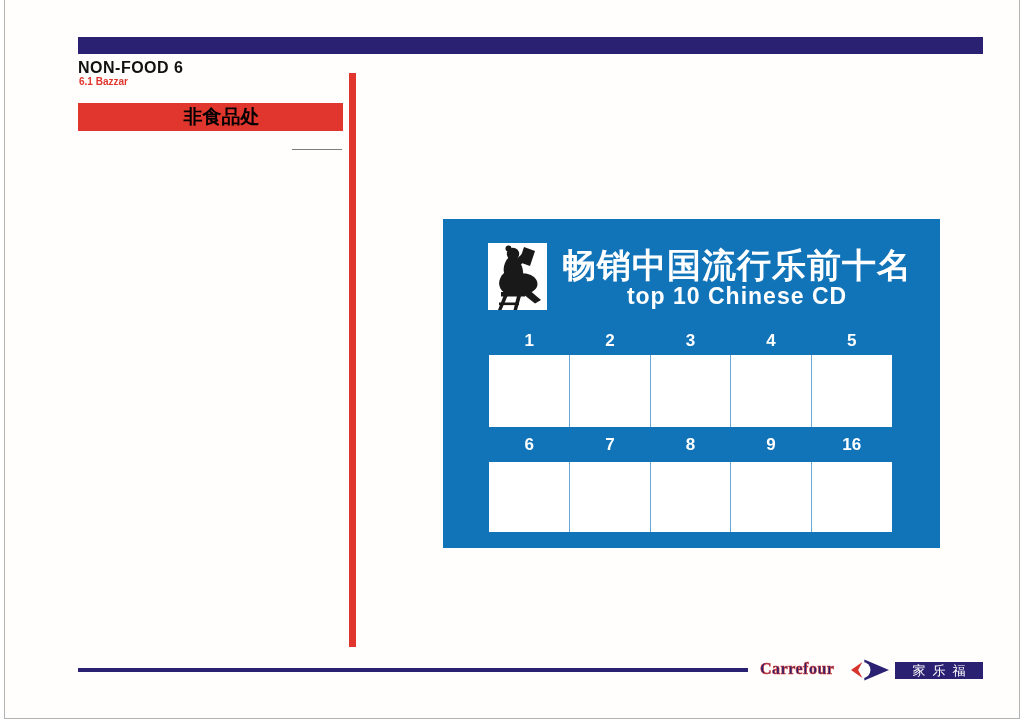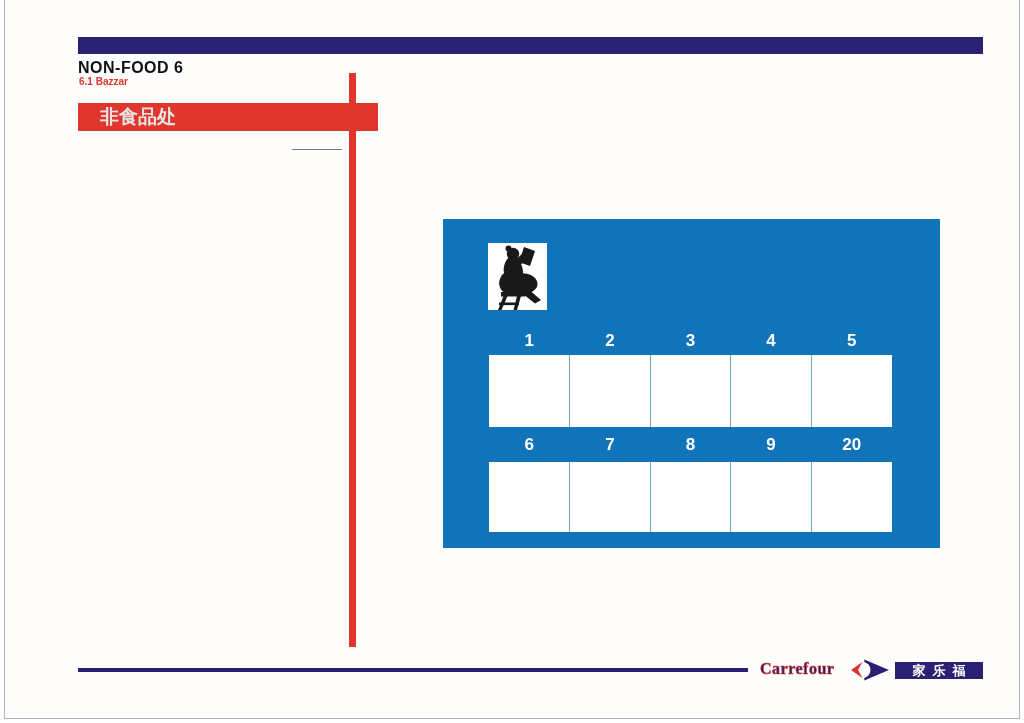--- a/index.html
+++ b/index.html
@@ -8,22 +8,22 @@
   #canvas { position:relative; width:1024px; height:723px; background:#ffffff;padding-left:20px; }
 
   
   .page-frame { position:absolute; left:4px; top:-2px; width:1016px; height:721px;
                 border:1px solid #b3b3b3; background:#fffefd; }
 
   
   .top-rule   { position:absolute; left:78px; top:37px; width:905px; height:17px; background:#2b2173; }
   .h-main     { position:absolute; left:78px; top:59px; font-size:16px; font-weight:bold; color:#111111; letter-spacing:0.5px; }
   .h-sub      { position:absolute; left:79px; top:76px; font-size:10px; font-weight:bold; color:#e0362e; }
-  .red-bar    { position:absolute; left:78px; top:103px; width:300px; height:28px; background:#e0362e;
-                color:#e5e5e5; font-size:19px; font-weight:bold; line-height:28px; padding-left:22px; }
+  .red-bar    { position:absolute; left:78px; top:103px; width:265px; height:28px; background:#e0362e;
+                color:#000000; font-size:19px; font-weight:bold; line-height:28px; padding-left:22px;text-align:center; }
   .small-rule { position:absolute; left:292px; top:149px; width:50px; height:1px; background:#7d7d7d; }
   .red-vline  { position:absolute; left:349px; top:73px; width:7px; height:574px; background:#e0362e; }
 
   
   .sign { position:absolute; left:443px; top:219px; width:497px; height:329px; background:#1173b8; }
   .sign-icon-box { position:absolute; left:45px; top:24px; width:59px; height:67px; background:#ffffff; }
   .sign-icon-box svg { width:100%; height:100%; display:block; }
   .sign-title-cn { position:absolute; left:104px; top:24px; width:380px; text-align:center;
                    color:#ffffff; font-size:34px; font-weight:bold; letter-spacing:1px; white-space:nowrap; }
   .sign-title-en { position:absolute; left:104px; top:64px; width:380px; text-align:center;
@@ -39,21 +39,21 @@
   .slot:last-child { border-right:none; }
 
   
   .bottom-rule { position:absolute; left:78px; top:668px; width:670px; height:4px; background:#2b2173; }
   .brand-word  { position:absolute; left:760px; top:660px; font-family:"Liberation Serif","DejaVu Serif",serif;
                  font-size:16px; font-weight:bold; color:#2b2173;
                  -webkit-text-stroke:0.6px #d6342c; letter-spacing:0.5px; }
   .brand-logo  { position:absolute; left:851px; top:659px; width:38px; height:22px; }
   .brand-logo svg { width:100%; height:100%; display:block; }
   .brand-box   { position:absolute; left:895px; top:662px; width:88px; height:17px; background:#2b2173;
-                 color:#ffffff; font-size:13px; font-weight:bold; line-height:17px; text-align:center;
+                 color:#ffffff; font-size:13px; font-weight:normal; line-height:17px; text-align:center;
                  letter-spacing:7px; text-indent:7px; }
 </style>
 </head>
 <body>
 
 <div id="canvas">
 
   <div class="page-frame"></div>
 
   <div class="top-rule"></div>
@@ -76,20 +76,22 @@
           <path d="M21,14 C16,19 14.5,26 16.5,31.5 L35,33.5 C36,26 32.5,18.5 29,15.5 Z"></path>
           <path d="M16,30 C9.5,36 9.5,44.5 16,49.5 C24,55.5 40,53.5 47,46.5 C52.5,41 48.5,32.5 38,30.5 Z"></path>
           <polygon points="40,46 53,57 47,60.5 35,51"></polygon>
           <rect x="13" y="49" width="24" height="4.5"></rect>
           <polygon points="15.5,53 10,67 13.5,67 19.5,53"></polygon>
           <polygon points="29,53 25.5,67 29,67 33,53"></polygon>
           <rect x="11" y="59.5" width="20" height="2.6"></rect>
         </g>
       </svg>
     </div>
+    <div class="sign-title-cn">畅销中国流行乐前十名</div>
+    <div class="sign-title-en">top 10 Chinese CD</div>
 
     <div class="num-row r1">
       <span>1</span>
       <span>2</span>
       <span>3</span>
       <span>4</span>
       <span>5</span>
     </div>
     <div class="slot-strip r1">
       <div class="slot"></div>
@@ -97,21 +99,21 @@
       <div class="slot"></div>
       <div class="slot"></div>
       <div class="slot"></div>
     </div>
 
     <div class="num-row r2">
       <span>6</span>
       <span>7</span>
       <span>8</span>
       <span>9</span>
-      <span>20</span>
+      <span>16</span>
     </div>
     <div class="slot-strip r2">
       <div class="slot"></div>
       <div class="slot"></div>
       <div class="slot"></div>
       <div class="slot"></div>
       <div class="slot"></div>
     </div>
   </div>
 

